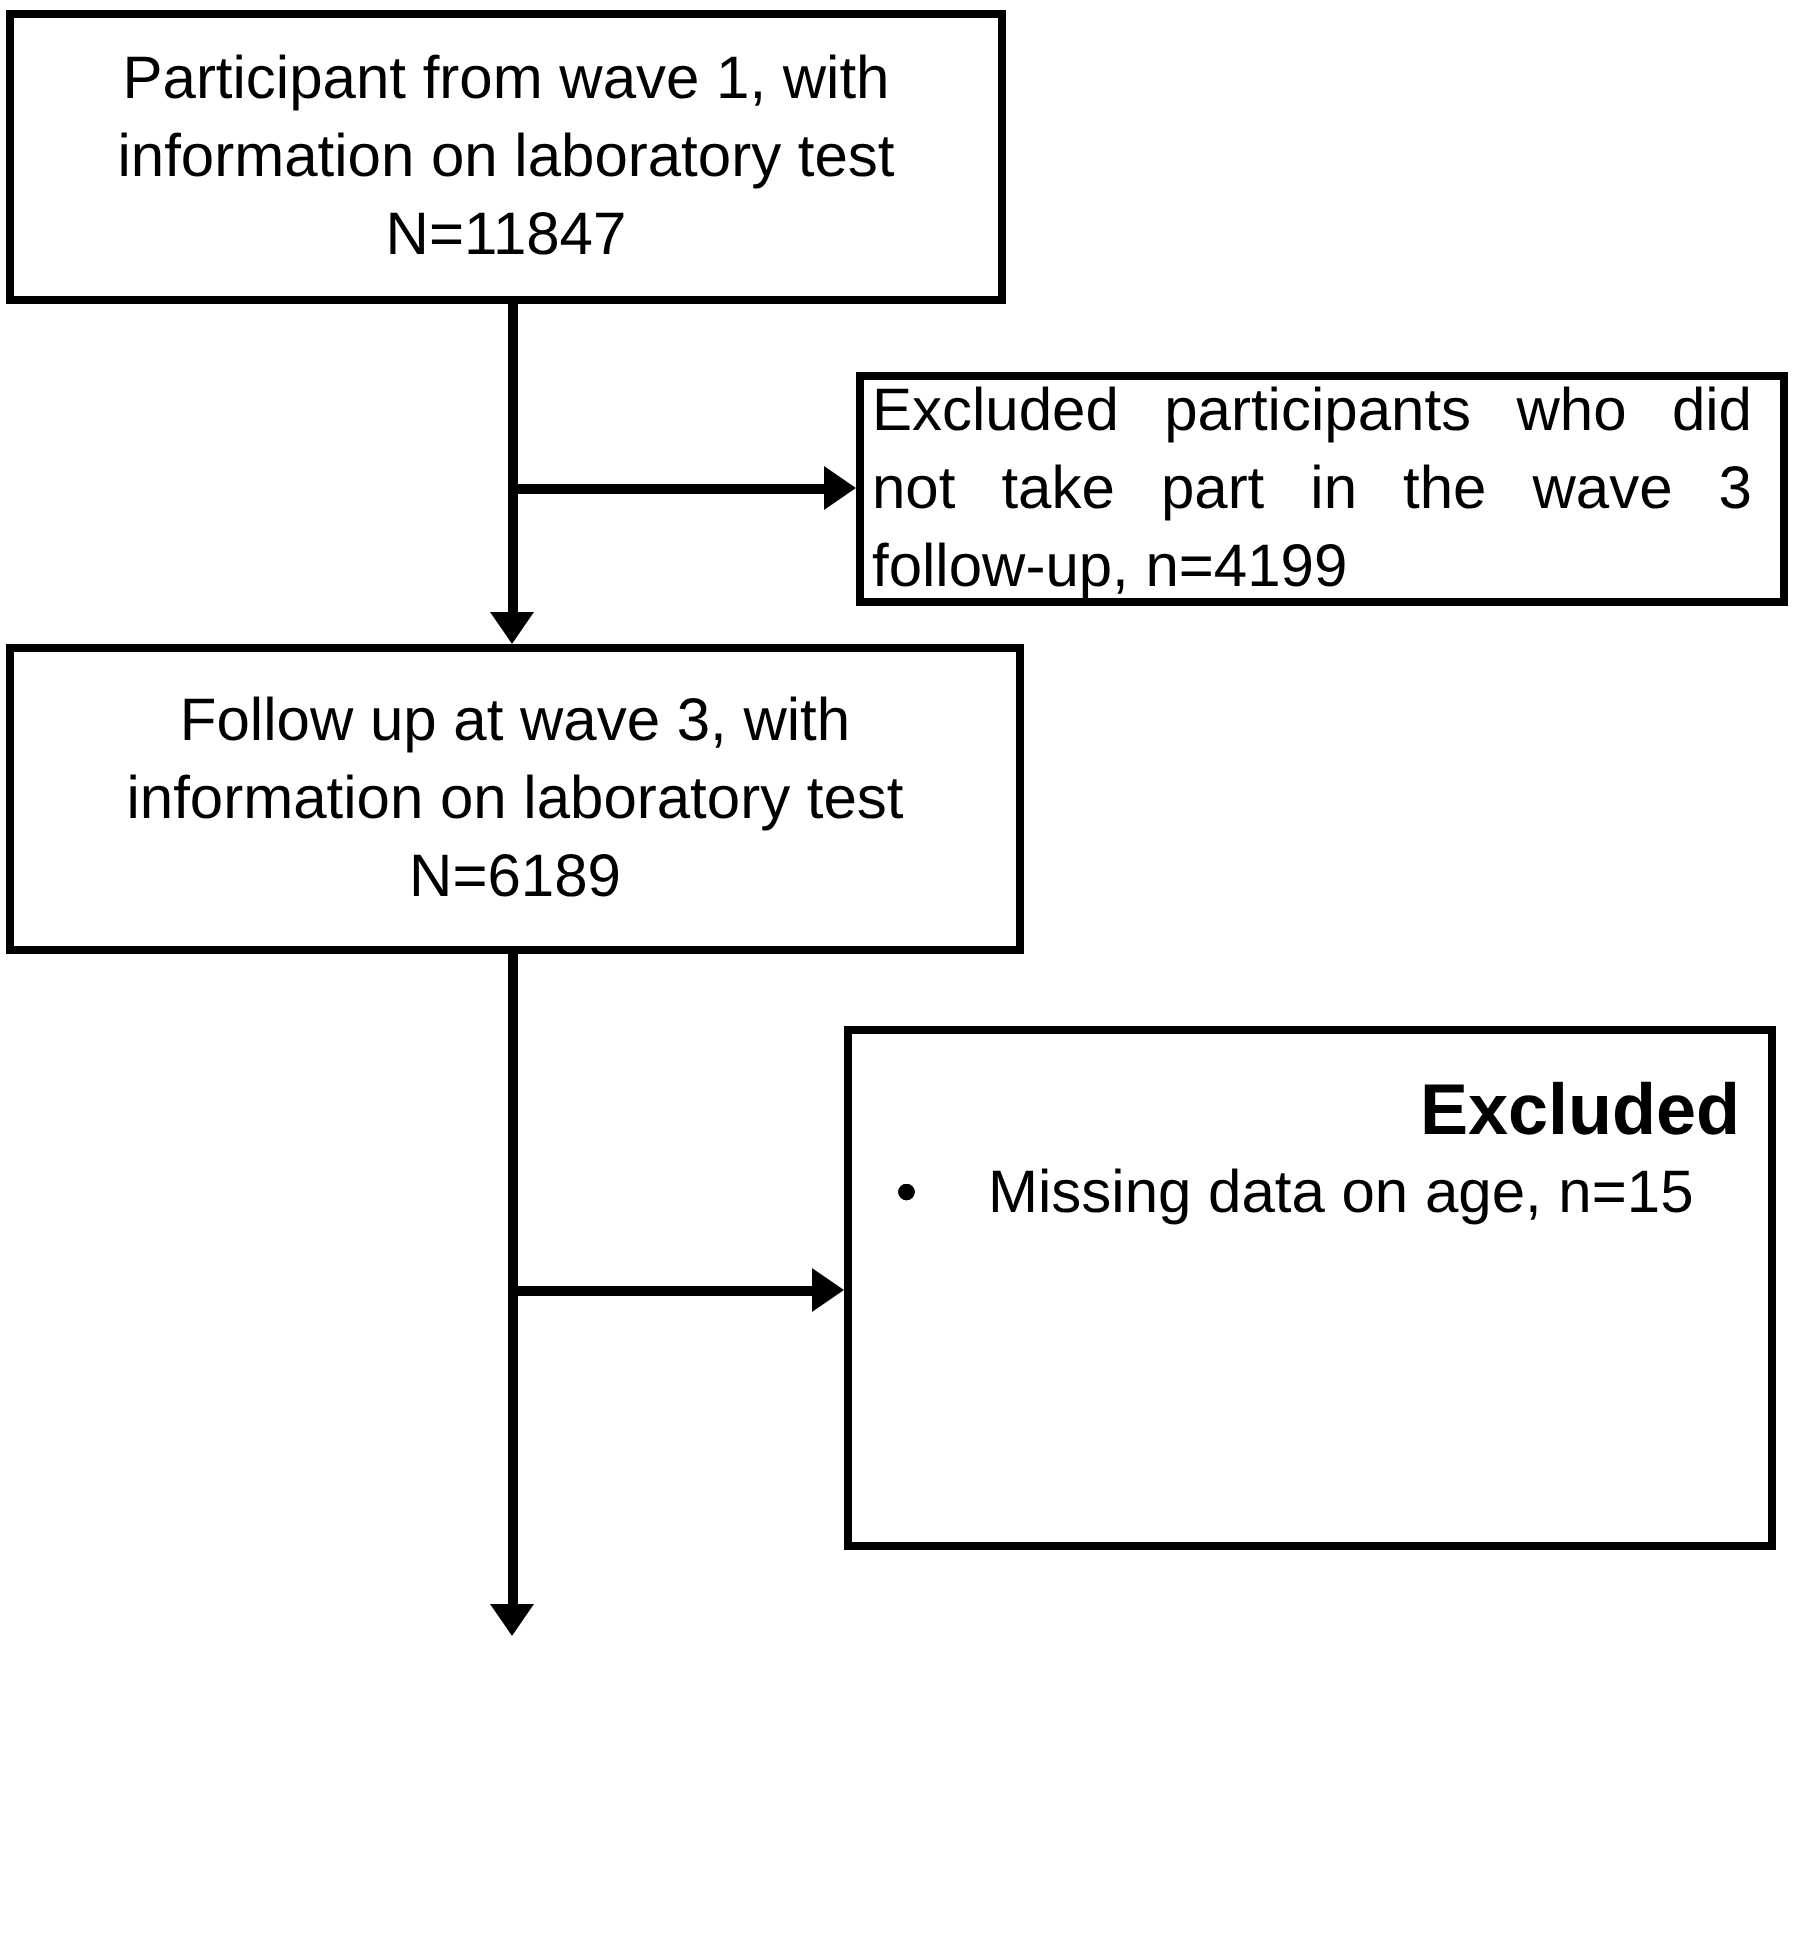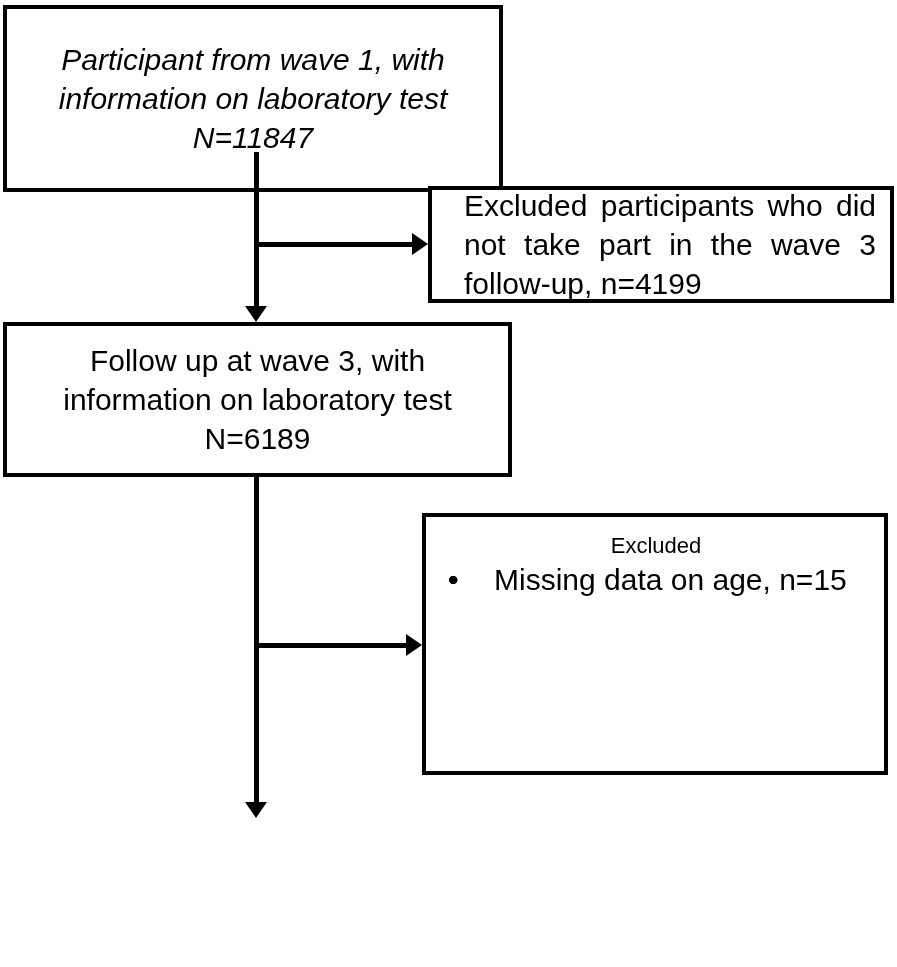--- a/index.html
+++ b/index.html
@@ -35,39 +35,40 @@
     color: #000000;
     white-space: pre-wrap;
   }
   .centered .node-text {
     text-align: center;
     padding: 0 10px;
   }
   .justified .node-text {
     text-align: justify;
     text-align-last: left;
-    padding: 0 14px 0 32px;
+    padding: 0 14px 0 4px;
     -webkit-hyphens: none;
     hyphens: none;
   }
 
   
-  #box-enrollment { left: 3px;   top: 5px;   width: 500px; height: 187px; font-style: italic; }
+  #box-enrollment { left: 3px;   top: 5px;   width: 500px; height: 147px; }
   #box-excluded-wave3 { left: 428px; top: 186px; width: 466px; height: 117px; }
   #box-followup { left: 3px;   top: 322px; width: 509px; height: 155px; }
   #box-excluded-criteria { left: 422px; top: 513px; width: 466px; height: 262px;
         justify-content: flex-start; padding-top: 16px; }
   #box-final { left: 3px;   top: 818px; width: 505px; height: 137px; }
 
   
   .excl-heading {
-    font-size: 22px;
+    font-size: 36px;
     line-height: 1.22;
     padding: 0 14px 0 16px;
-    text-align: center;
+    text-align: right;
+    font-weight: bold;
   }
   .excl-list {
     list-style: none;
     margin: 0;
     padding: 0 14px 0 16px;
   }
   .excl-item {
     position: relative;
     font-size: 30px;
     line-height: 1.30;

